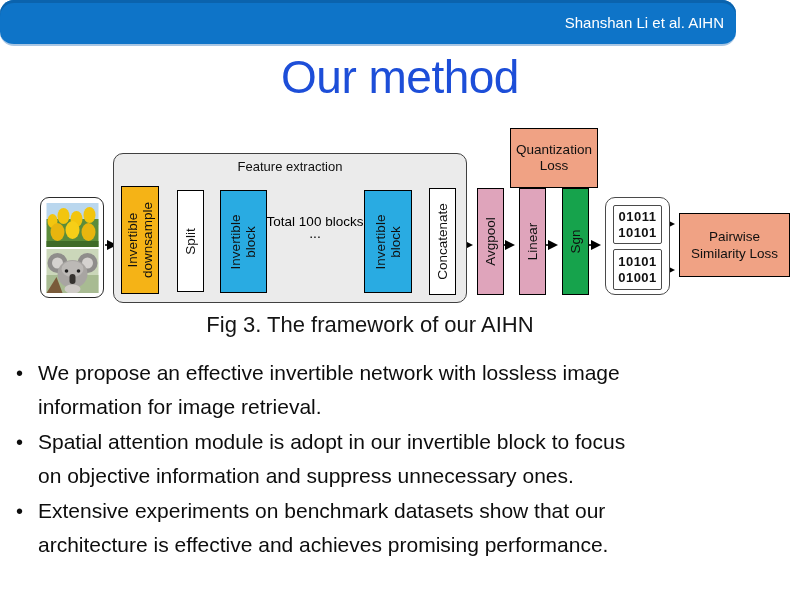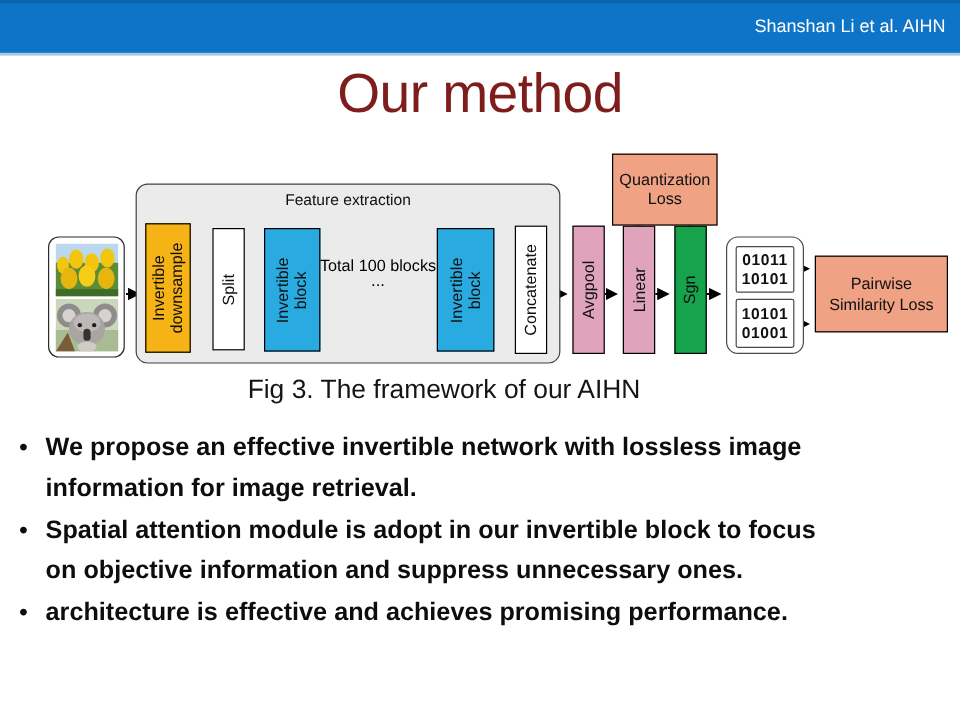--- a/index.html
+++ b/index.html
@@ -1,28 +1,28 @@
 <!DOCTYPE html>
 <html><head>
 <meta charset="utf-8">
 <style>
   html,body{margin:0;padding:0;background:#fff;}
   .slide{position:relative;width:800px;height:600px;background:#ffffff;overflow:hidden;
          font-family:"Liberation Sans",sans-serif;color:#111;}
 
   
-  .topbar{position:absolute;top:0;left:0;width:800px;height:46px;background:#0E74C8;
+  .topbar{position:absolute;top:0;left:0;width:736px;height:46px;background:#0E74C8;
           box-sizing:border-box;border-bottom:2px solid #A9C6E3;
           box-shadow:inset 0 3px 0 #0B63AD;
-          display:flex;align-items:center;justify-content:flex-end;padding-right:12px;}
+          display:flex;align-items:center;justify-content:flex-end;padding-right:12px;border-radius:14px;}
   .credit{color:#ffffff;font-size:15px;}
 
   
   .title{position:absolute;top:50px;left:0;width:800px;margin:0;text-align:center;
-         font-size:46px;font-weight:400;color:#7f1d1d;letter-spacing:-0.5px;}
+         font-size:46px;font-weight:400;color:#1d4ed8;letter-spacing:-0.5px;}
 
   
   .diagram{position:absolute;left:0;top:122px;width:800px;height:196px;}
   .arrows{position:absolute;left:0;top:0;width:800px;height:196px;}
 
   .input-images{position:absolute;left:40px;top:75px;width:64px;height:101px;background:#fff;
                 border:1.6px solid #2b2b2b;border-radius:9px;box-sizing:border-box;
                 display:flex;flex-direction:column;align-items:center;justify-content:center;gap:2px;}
   .photo{width:53px;height:44px;display:block;}
 
@@ -68,21 +68,21 @@
             align-items:center;justify-content:center;font-size:13.5px;line-height:17px;color:#101010;}
   .pairwise span{display:block;}
 
   
   .caption{position:absolute;top:312px;left:0;width:740px;text-align:center;
            font-size:22px;color:#141414;}
 
   
   .bullets{position:absolute;top:356px;left:14px;right:8px;margin:0;padding:0;list-style:none;
            font-size:21px;line-height:34px;color:#0d0d0d;}
-  .bullets li{position:relative;padding-left:24px;margin-bottom:1px;font-weight:bold;}
+  .bullets li{position:relative;padding-left:24px;margin-bottom:1px;}
   .bullets li::before{content:"\2022";position:absolute;left:2px;top:0;font-size:20px;}
   .bl{display:block;}
 </style>
 </head>
 <body>
 
 <div class="slide">
 
   <header class="topbar">
     <span class="credit">Shanshan Li et al. AIHN</span>
@@ -226,17 +226,18 @@
   <ul class="bullets">
     <li>
       <span class="bl">We propose an effective invertible network with lossless image</span>
       <span class="bl">information for image retrieval.</span>
     </li>
     <li>
       <span class="bl">Spatial attention module is adopt in our invertible block to focus</span>
       <span class="bl">on objective information and suppress unnecessary ones.</span>
     </li>
     <li>
+      <span class="bl">Extensive experiments on benchmark datasets show that our</span>
       <span class="bl">architecture is effective and achieves promising performance.</span>
     </li>
   </ul>
 
 </div>
 
 </body></html>

